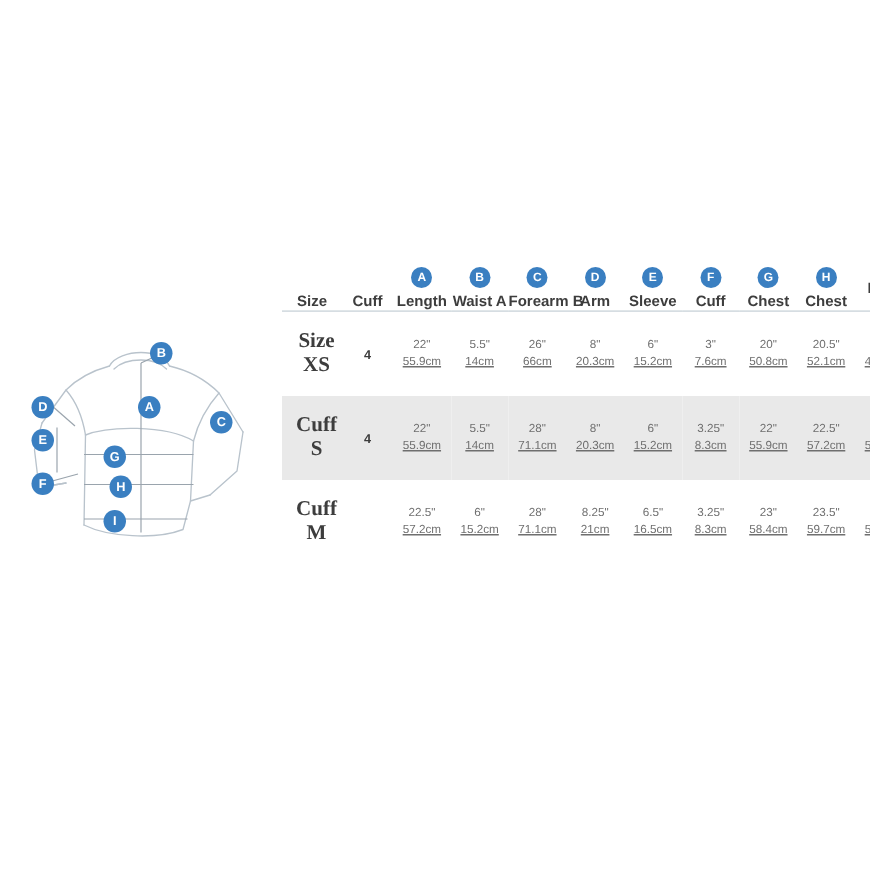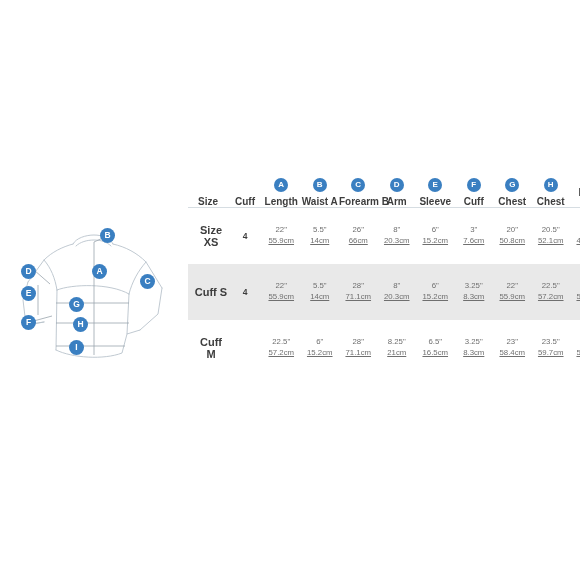--- a/index.html
+++ b/index.html
@@ -85,25 +85,26 @@
     white-space: nowrap;
   }
   thead tr {
     border-bottom: 1px solid #d6dde2;
   }
 
   tbody tr { height: 56px; }
   tbody tr.shaded { background: #e9e9e9; }
 
   .size-label {
-    font-size: 11px;
+    font-size: 14px;
     font-weight: bold;
     color: #3d3d3d;
     text-align: left;
     padding-left: 6px !important;
+    font-family: Liberation Serif, serif;
   }
   .neck-val {
     font-size: 8.5px;
     font-weight: bold;
     color: #3d3d3d;
   }
   .meas {
     font-size: 7.8px;
     color: #6f6f6f;
     line-height: 1.35;

